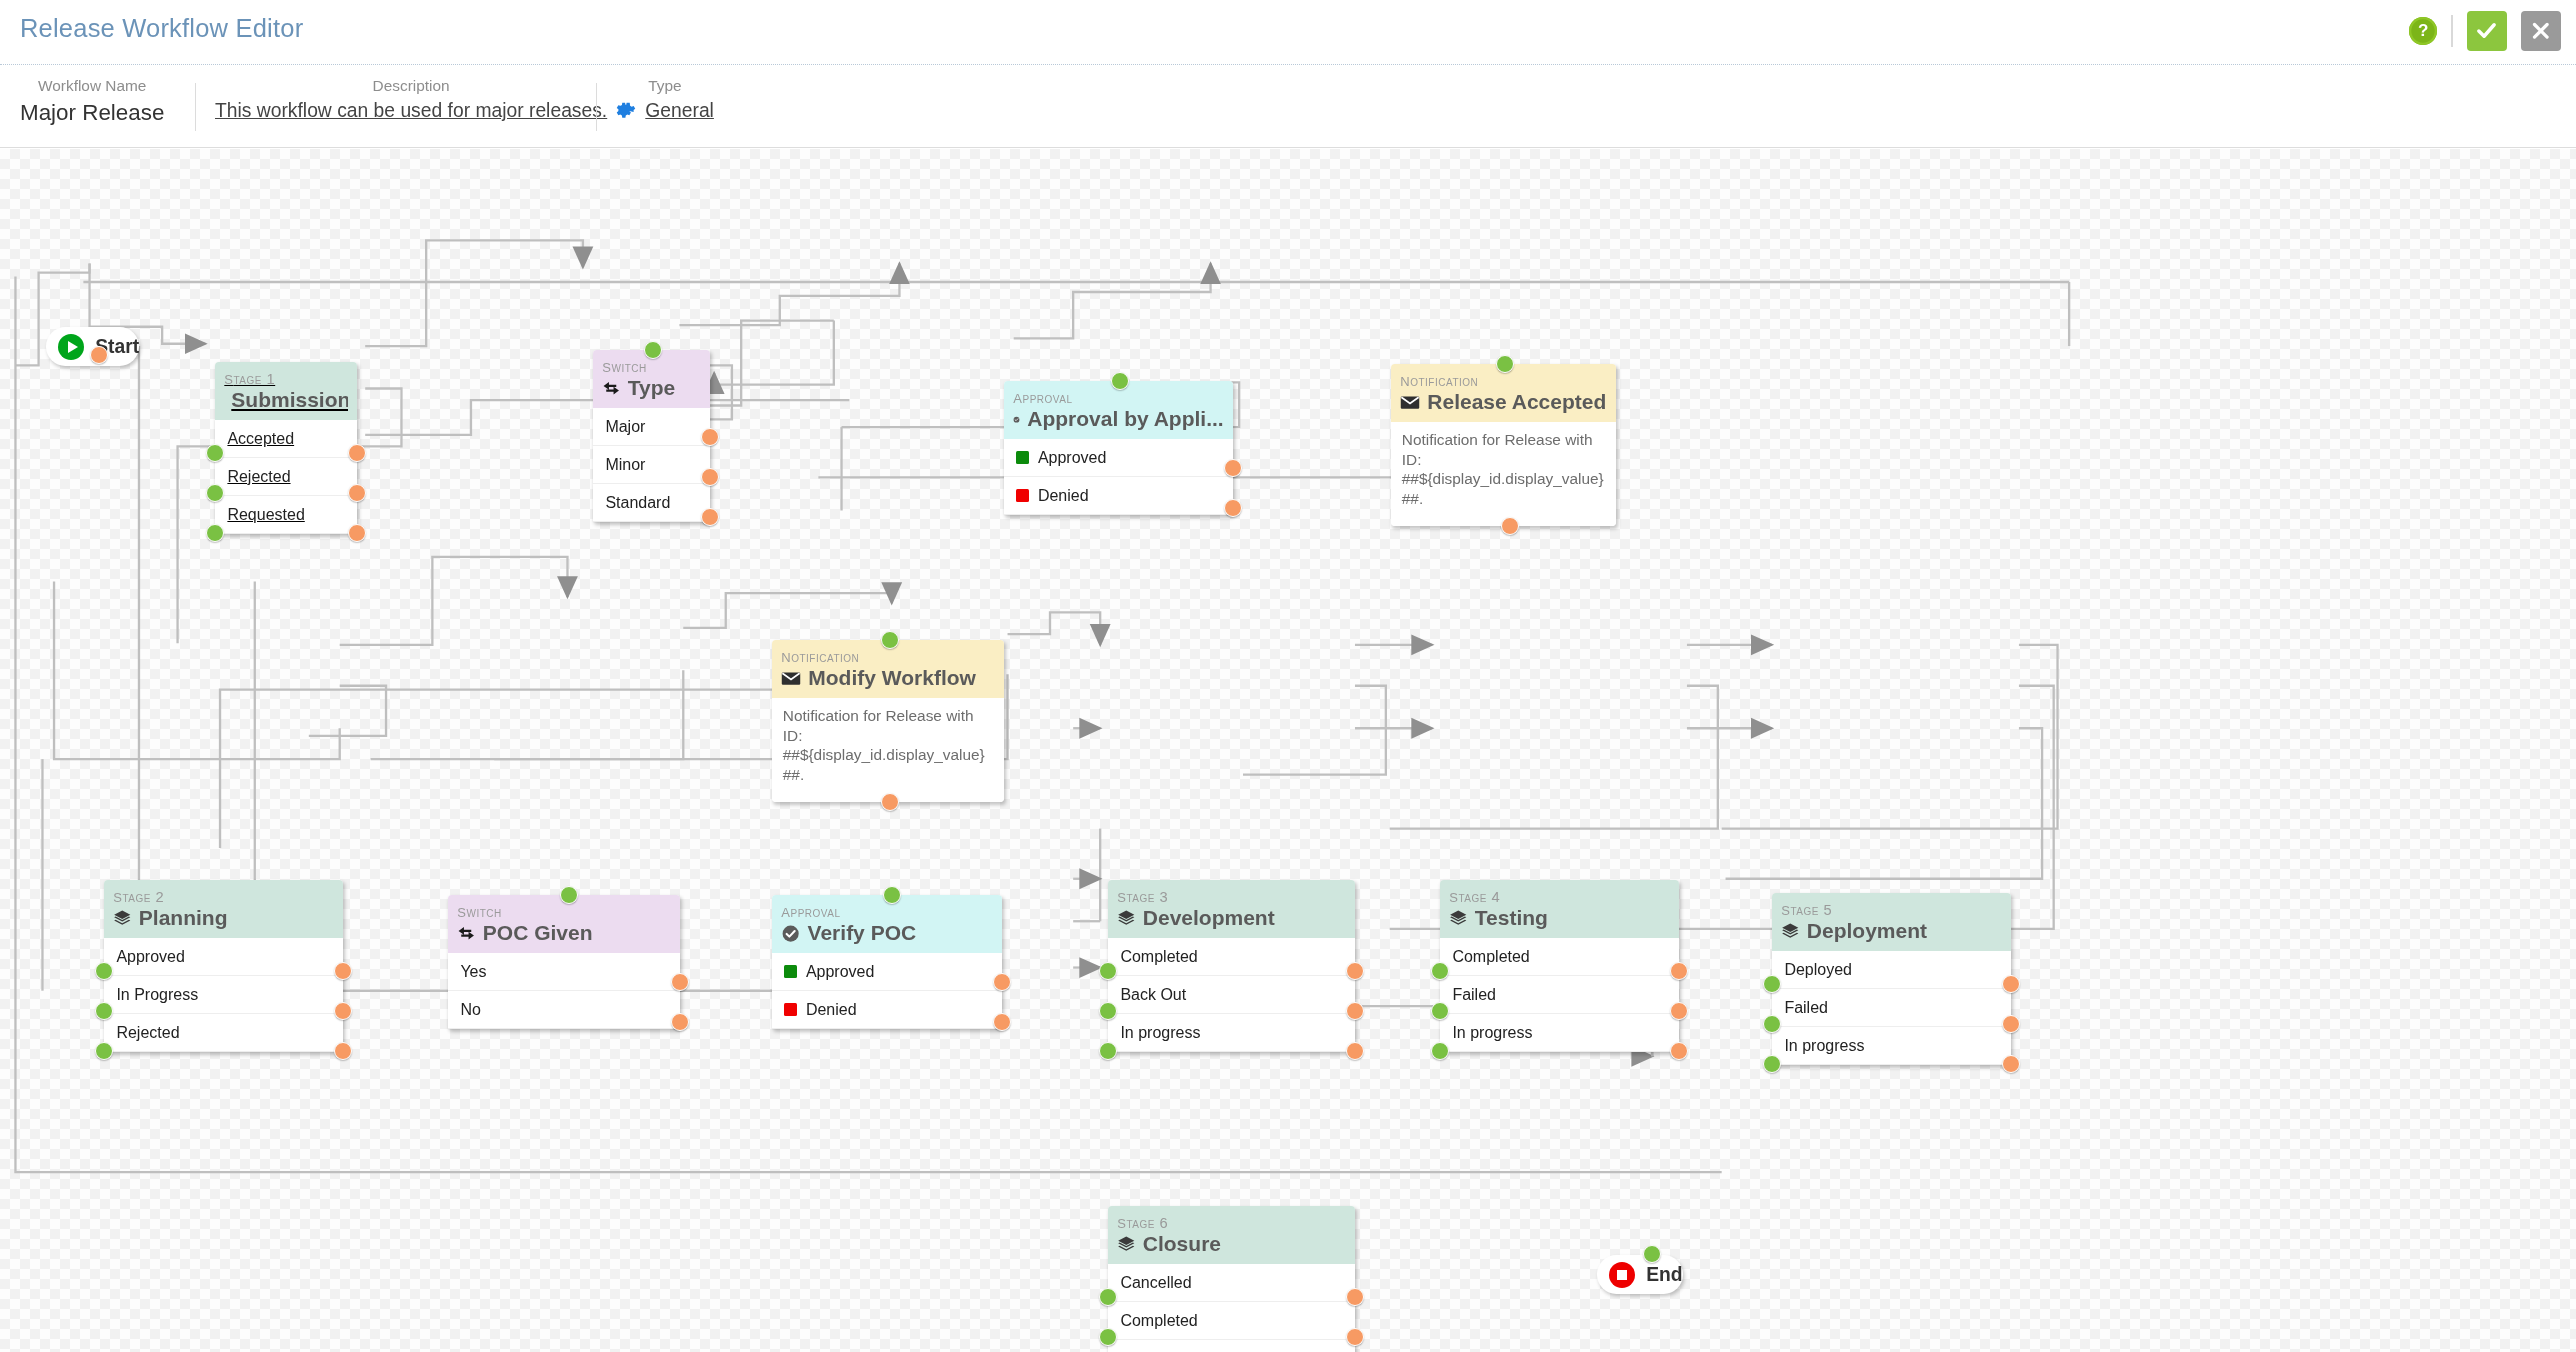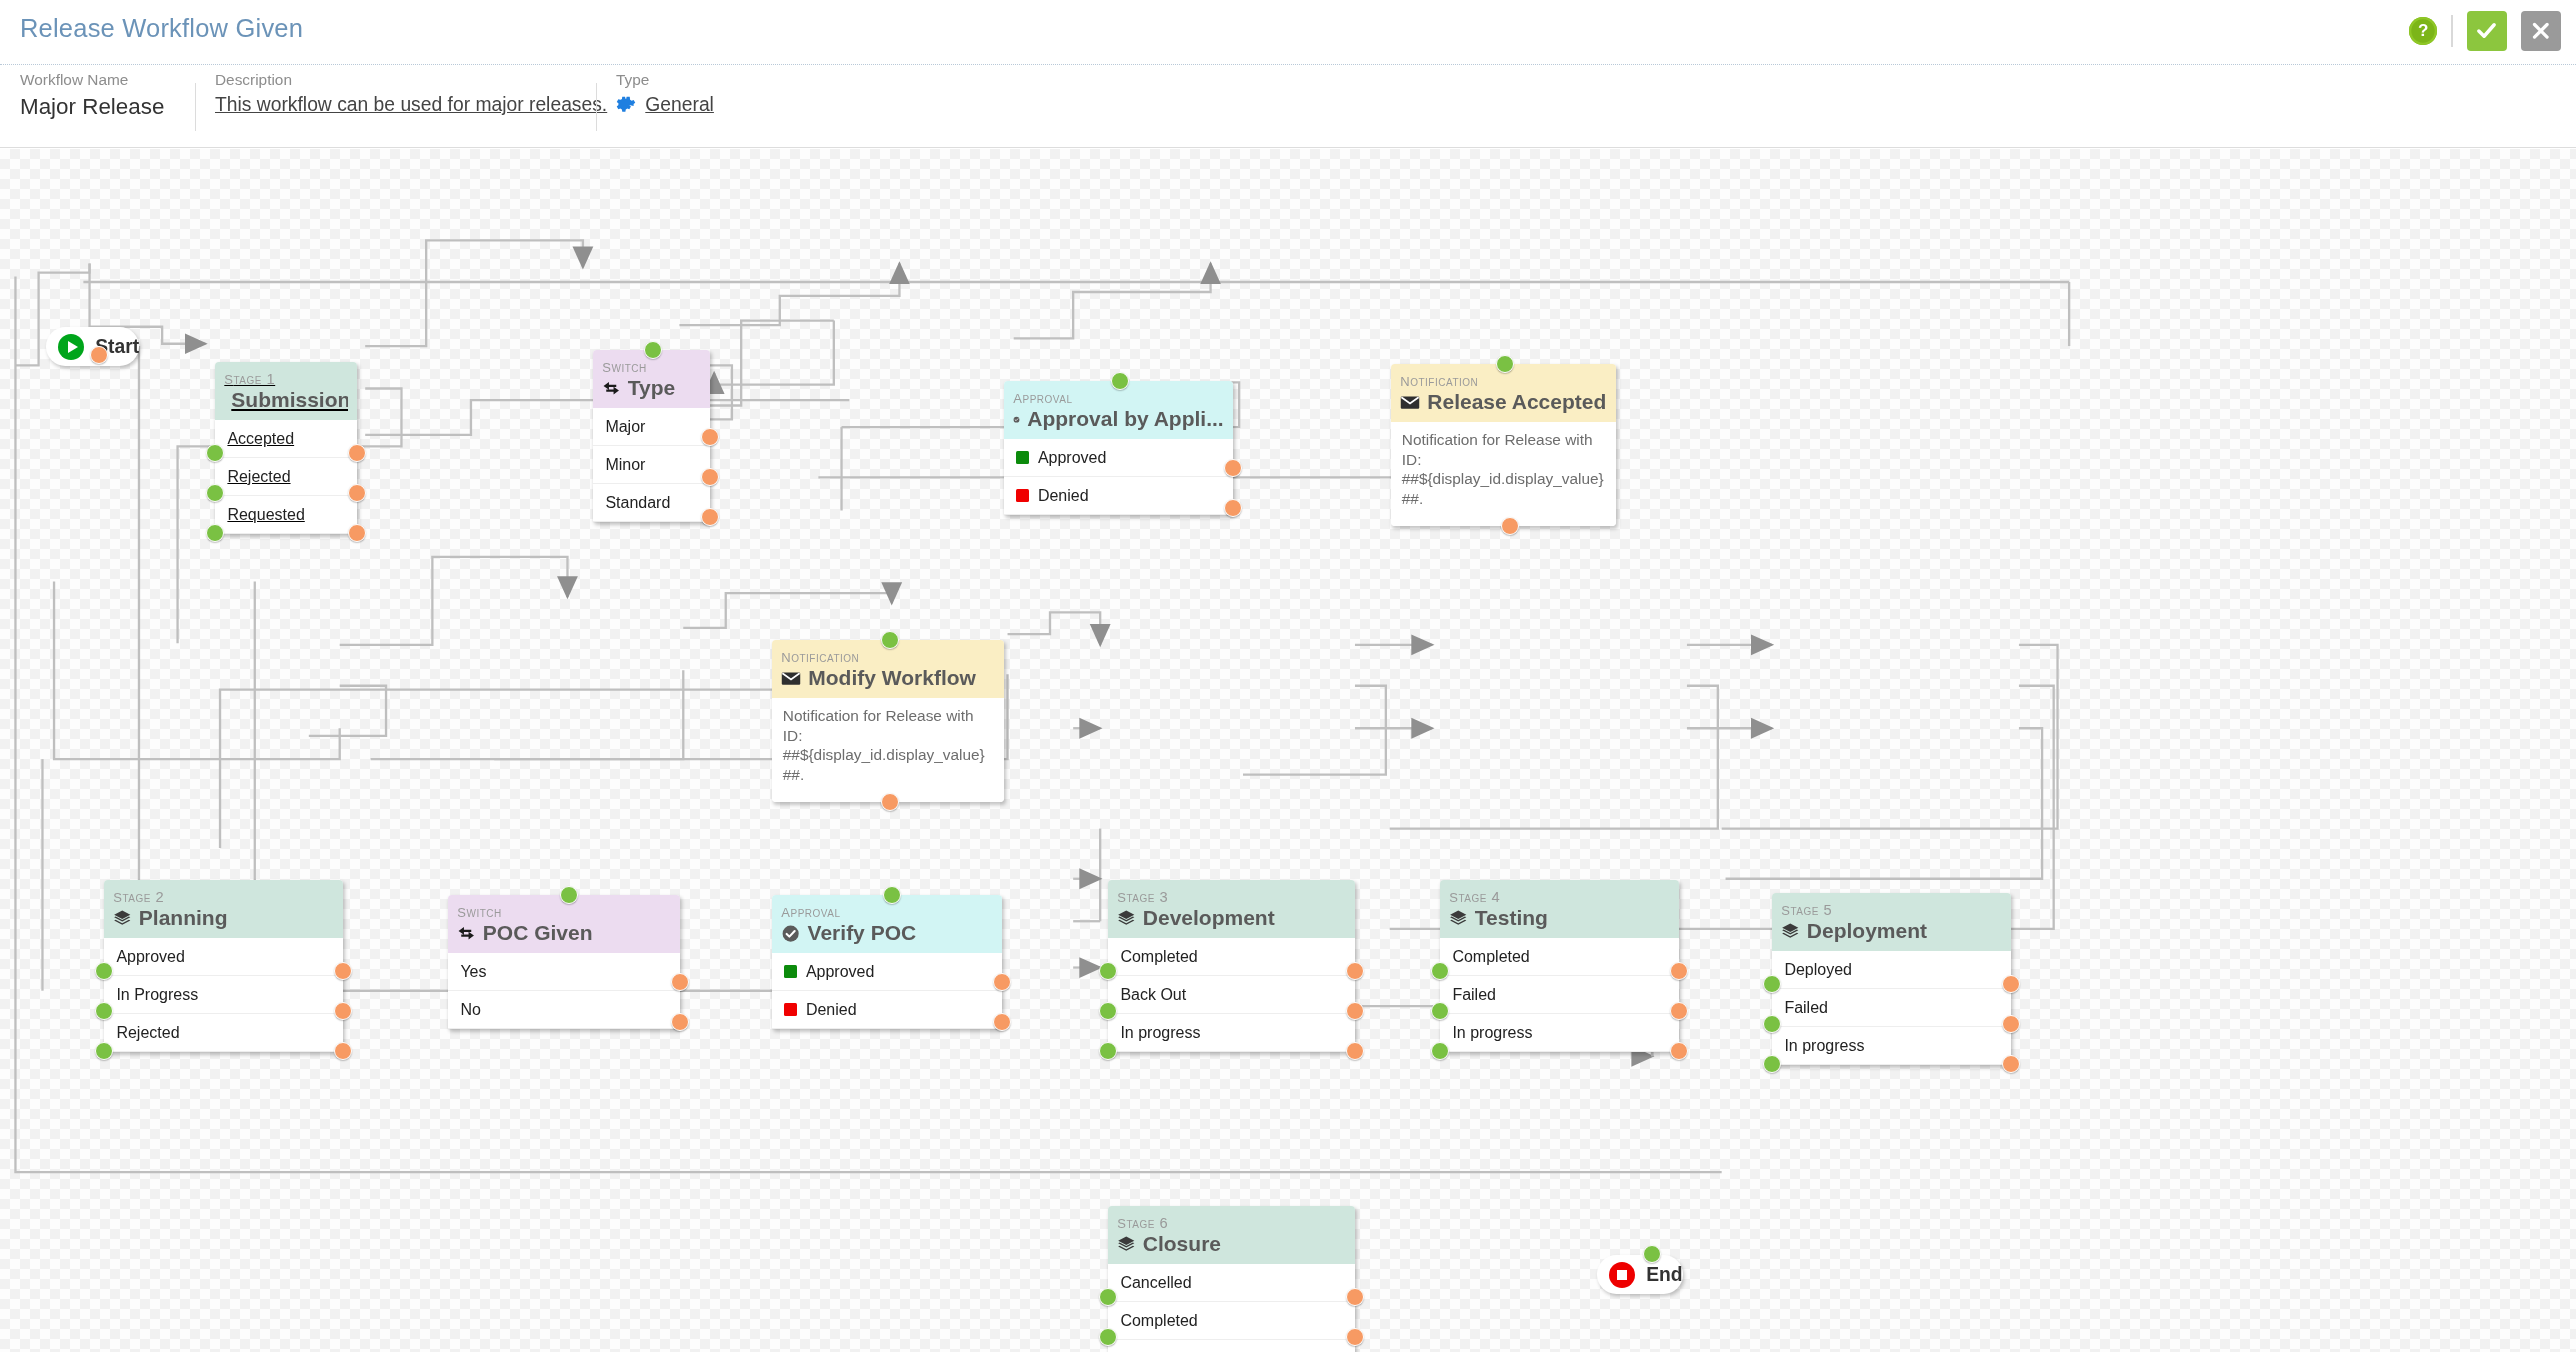--- a/index.html
+++ b/index.html
@@ -35,21 +35,21 @@
   }
   .sq-ok{ background:#8cc63e; }
   .sq-cancel{ background:#9a9a9a; }
   .sq-btn svg{ display:block; }
 
   
   #metabar{
     position:absolute; left:0; top:66px; width:2576px; height:82px;
     background:#ffffff; border-bottom:0.8px solid #dddddd;
   }
-  .meta-field{ position:absolute; top:5px; }
+  .meta-field{ position:absolute; top:11px;text-align:center; }
   .meta-label{ font-size:15.4px; color:#8d8d8d; margin-bottom:4.6px; }
   .meta-value{ font-size:22.4px; color:#333; }
   .meta-value.small{ font-size:19.3px; color:#444;text-decoration:underline; }
   .meta-sep{ position:absolute; top:17px; width:0.8px; height:48px; background:#dcdcdc; }
   .type-row{ display:flex; align-items:center; gap:9.3px; }
   .gear{ width:20px;height:20px; }
 
   
   #canvas{
     position:absolute; left:0; top:149px; width:2100px; height:1204px;
@@ -145,21 +145,21 @@
   .disc.start .tri{
     width:0;height:0;border-left:10px solid #fff;border-top:6.2px solid transparent;border-bottom:6.2px solid transparent;
     margin-left:3.1px;
   }
   .disc.end .sq{ width:10px;height:10px;background:#fff; }
 </style>
 </head>
 <body>
 
 <div id="titlebar">
-  <div id="page-title">Release Workflow Given</div>
+  <div id="page-title">Release Workflow Editor</div>
   <div id="header-actions">
     <div class="help-btn">?</div>
     <div class="vdiv"></div>
     <div class="sq-btn sq-ok">
       <svg width="23" height="23" viewBox="0 0 24 24">
         <path d="M4 12.5 L9.5 18 L20 6" stroke="#ffffff" stroke-width="3.6" fill="none" stroke-linecap="round" stroke-linejoin="round"></path>
       </svg>
     </div>
     <div class="sq-btn sq-cancel">
       <svg width="21.6" height="21.6" viewBox="0 0 24 24">

